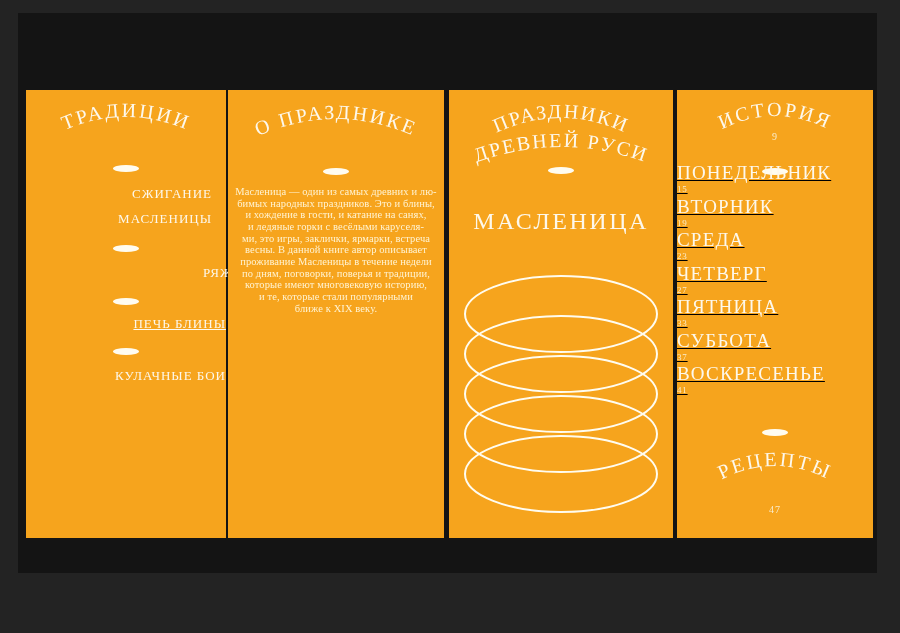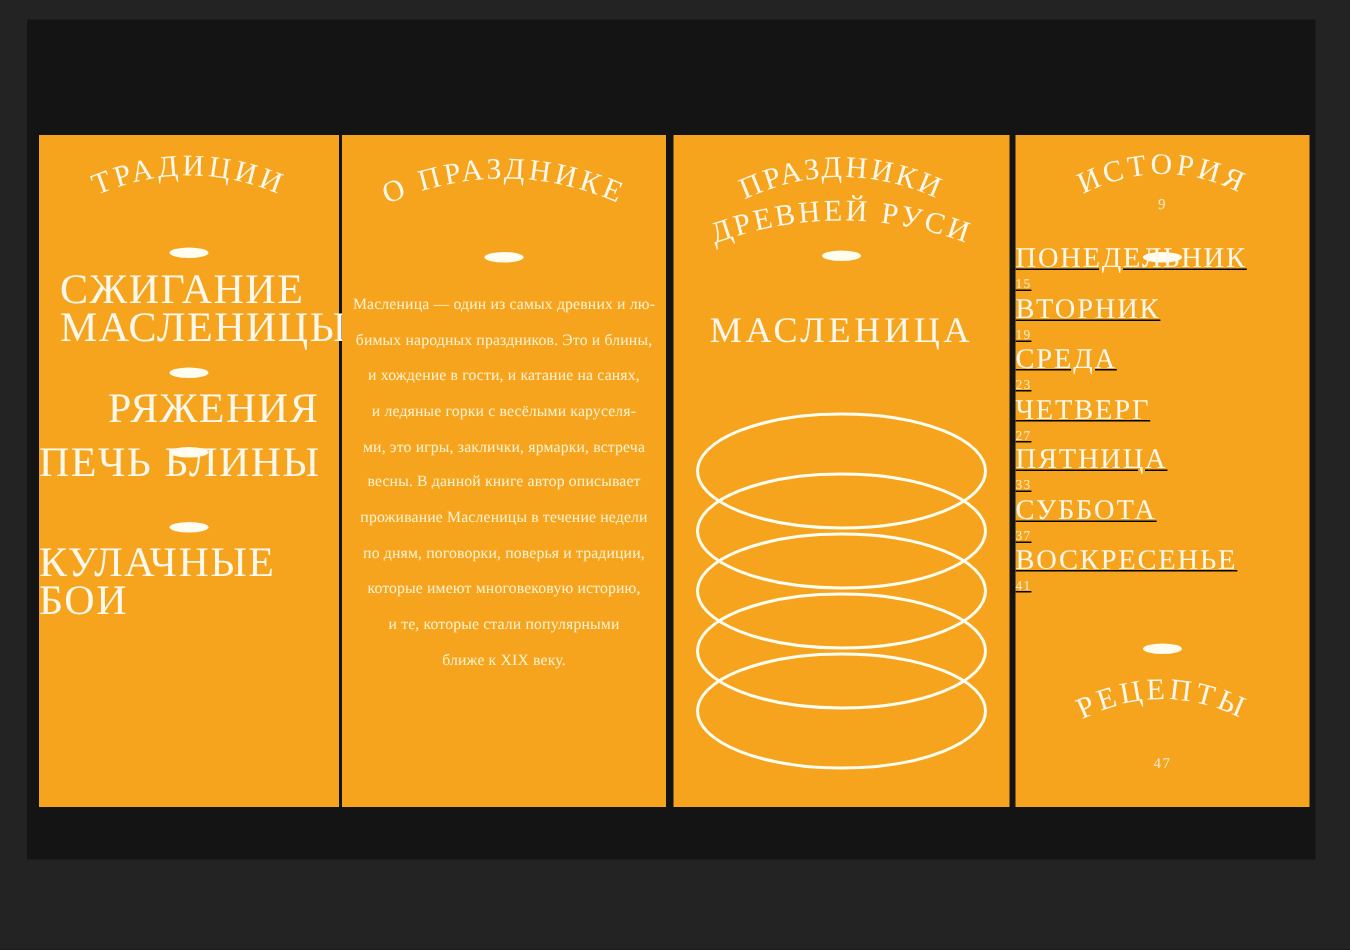--- a/index.html
+++ b/index.html
@@ -23,31 +23,31 @@
   .arc-svg{position:absolute;left:0;overflow:visible;display:block;}
   .arc-text{font-family:"Liberation Serif", serif;font-size:20px;letter-spacing:2.5px;fill:#fdf8ec;}
   .arc-text-small{font-family:"Liberation Serif", serif;font-size:20px;letter-spacing:2px;fill:#fdf8ec;}
 
   .divider{
     position:absolute;left:50%;transform:translateX(-50%);
     width:26px;height:7px;border-radius:50%;background:#fffcf0;
   }
 
   .trad-item{
-    position:absolute;left:0;width:100%;text-align:left;
-    font-size:28px;line-height:25px;letter-spacing:1px;color:#fdf8ec;
+    position:absolute;left:0;width:100%;text-align:right;
+    font-size:13px;line-height:25px;letter-spacing:1px;color:#fdf8ec;
   }
   .trad-item-wrap{left:50%;transform:translateX(-50%);width:172px;}
 
   .about-text{
     position:absolute;top:96px;left:5px;right:5px;
     font-size:10.5px;line-height:11.65px;letter-spacing:0.1px;
     color:#fff3d2;text-align:center;
   }
-  .about-line{white-space:nowrap;margin-top:12px;}
+  .about-line{white-space:nowrap;}
 
   .cover-subtitle{
     position:absolute;top:120px;left:0;width:100%;text-align:center;
     font-size:24px;line-height:22px;letter-spacing:2.5px;color:#fdf8ec;
   }
   .pancakes{position:absolute;left:0;top:186px;overflow:visible;display:block;}
 
   .page-num{
     position:absolute;left:0;width:100%;text-align:center;
     font-size:10px;line-height:14px;letter-spacing:1px;color:#f9eccb;
@@ -72,21 +72,21 @@
       </defs>
     <text class="arc-text" text-anchor="middle">
       <textPath href="#arcT" startOffset="50%">ТРАДИЦИИ</textPath>
     </text>
   </svg>
   <div class="divider" style="top:75px;"></div>
   <div class="trad-item trad-item-wrap" style="top:91px;">СЖИГАНИЕ МАСЛЕНИЦЫ</div>
   <div class="divider" style="top:155px;"></div>
   <div class="trad-item" style="top:170px;padding-left:46px;">РЯЖЕНИЯ</div>
   <div class="divider" style="top:208px;"></div>
-  <div class="trad-item" style="top:206px;">ПЕЧЬ БЛИНЫ</div>
+  <div class="trad-item" style="top:221px;text-decoration:underline;">ПЕЧЬ БЛИНЫ</div>
   <div class="divider" style="top:258px;"></div>
   <div class="trad-item" style="top:273px;">КУЛАЧНЫЕ БОИ</div>
 </div>
 
 <div class="panel" id="panel-about">
   <svg class="arc-svg" style="top:8px;" width="216" height="58" viewBox="0 0 216 58">
     <defs>
         <path id="arcA" d="M 26,40 Q 108,2 190,40" fill="none"></path>
       </defs>
     <text class="arc-text" text-anchor="middle">

